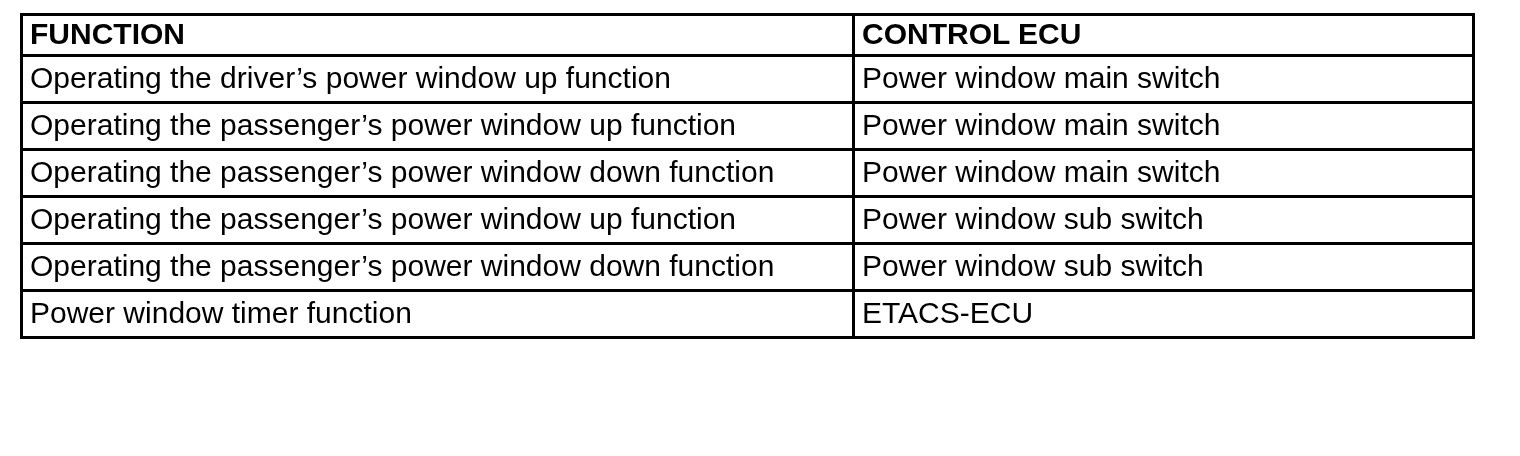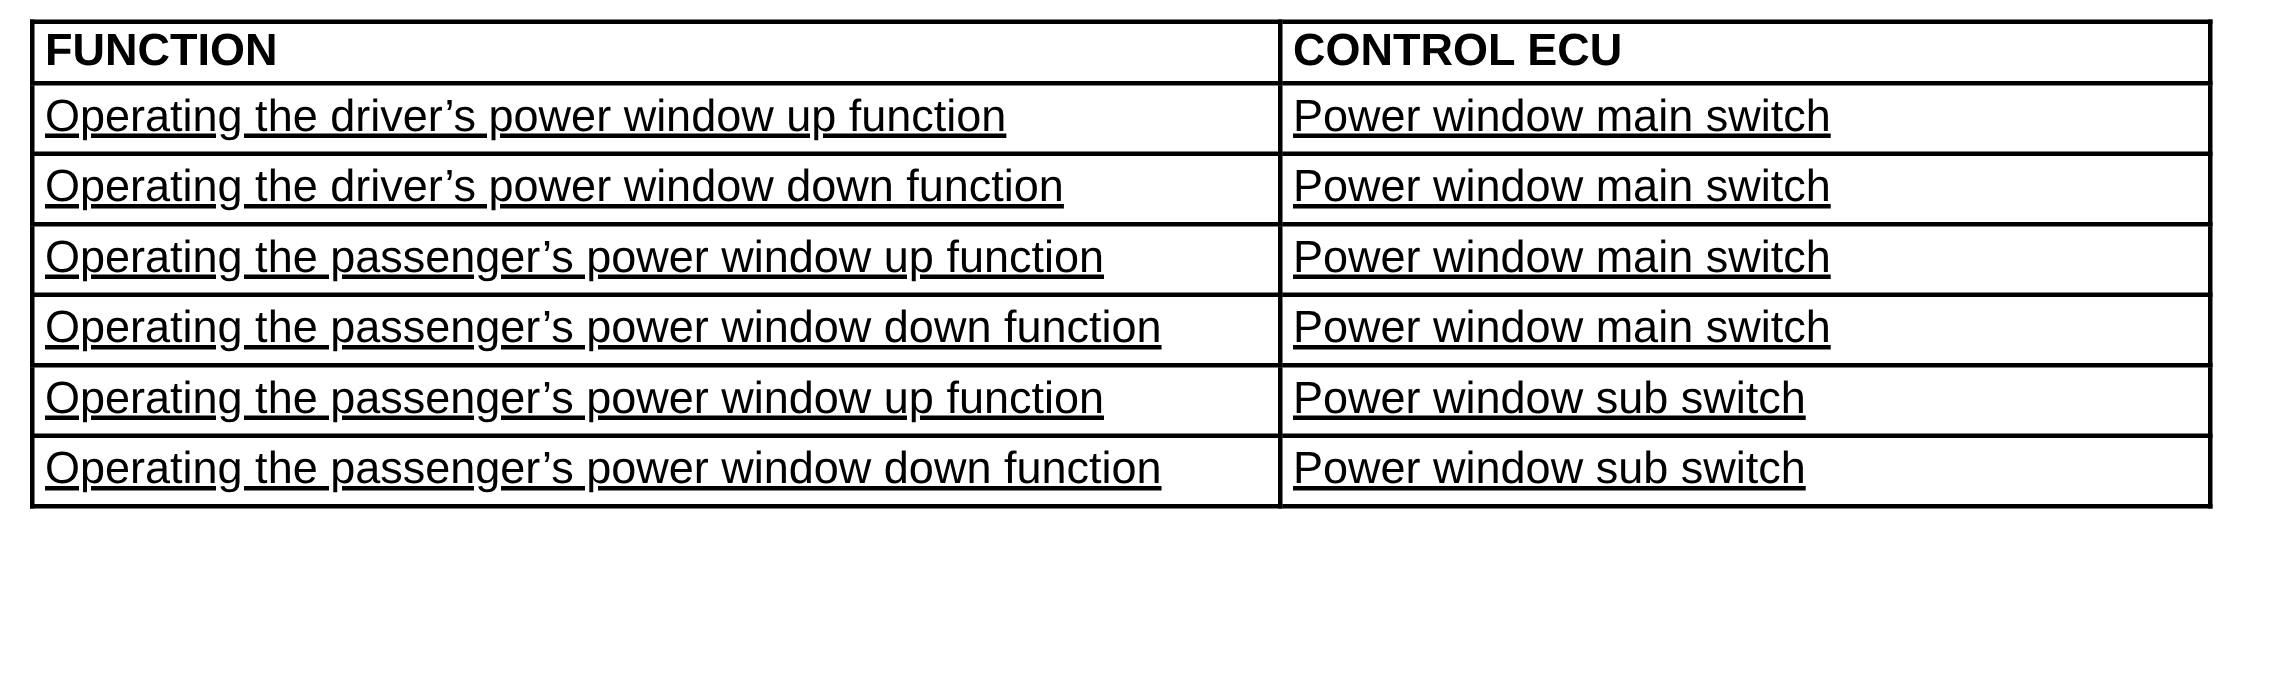--- a/index.html
+++ b/index.html
@@ -29,21 +29,21 @@
     font-size: 30px;
     line-height: 1.15;
     color: #000000;
     text-align: left;
     vertical-align: middle;
     white-space: nowrap;
     overflow: hidden;
     background: #ffffff;
   }
   table.doc-table thead tr { height: 41px; }
-  table.doc-table tbody tr { height: 47px; text-decoration: underline; }
+  table.doc-table tbody tr { height: 47px; }
   table.doc-table th { font-weight: bold; }
 </style>
 </head>
 <body>
 
 <table class="doc-table">
   <colgroup>
     <col class="col-function">
     <col class="col-ecu">
   </colgroup>
@@ -52,24 +52,20 @@
       <th>FUNCTION</th>
       <th>CONTROL ECU</th>
     </tr>
   </thead>
   <tbody>
   <tr>
     <td>Operating the driver’s power window up function</td>
     <td>Power window main switch</td>
   </tr>
 
-  <tr>
-    <td>Operating the driver’s power window down function</td>
-    <td>Power window main switch</td>
-  </tr>
 
 
   <tr>
     <td>Operating the passenger’s power window up function</td>
     <td>Power window main switch</td>
   </tr>
 
   <tr>
     <td>Operating the passenger’s power window down function</td>
     <td>Power window main switch</td>
@@ -78,14 +74,18 @@
   <tr>
     <td>Operating the passenger’s power window up function</td>
     <td>Power window sub switch</td>
   </tr>
 
   <tr>
     <td>Operating the passenger’s power window down function</td>
     <td>Power window sub switch</td>
   </tr>
 
+  <tr>
+    <td>Power window timer function</td>
+    <td>ETACS-ECU</td>
+  </tr>
 </tbody>
 </table>
 
 </body></html>

